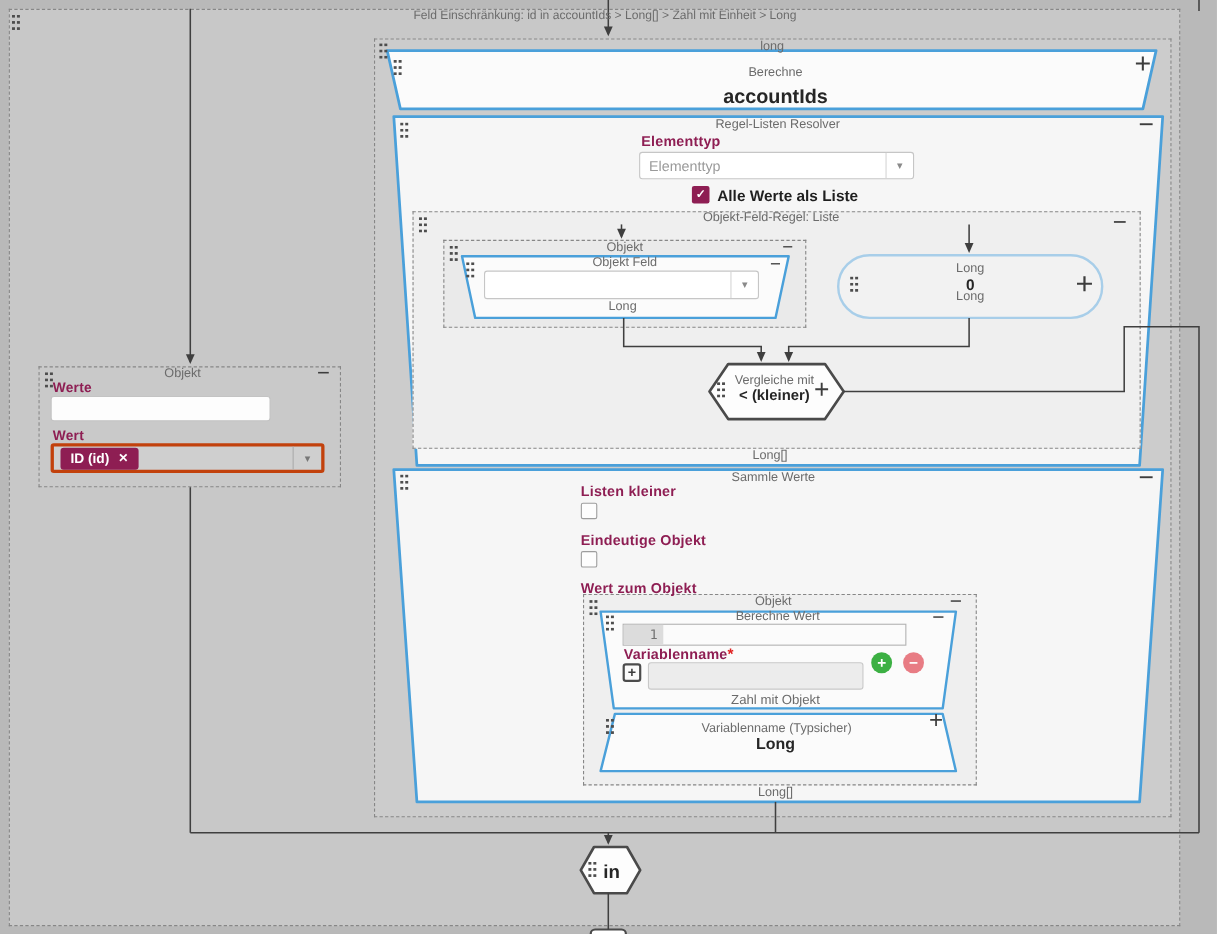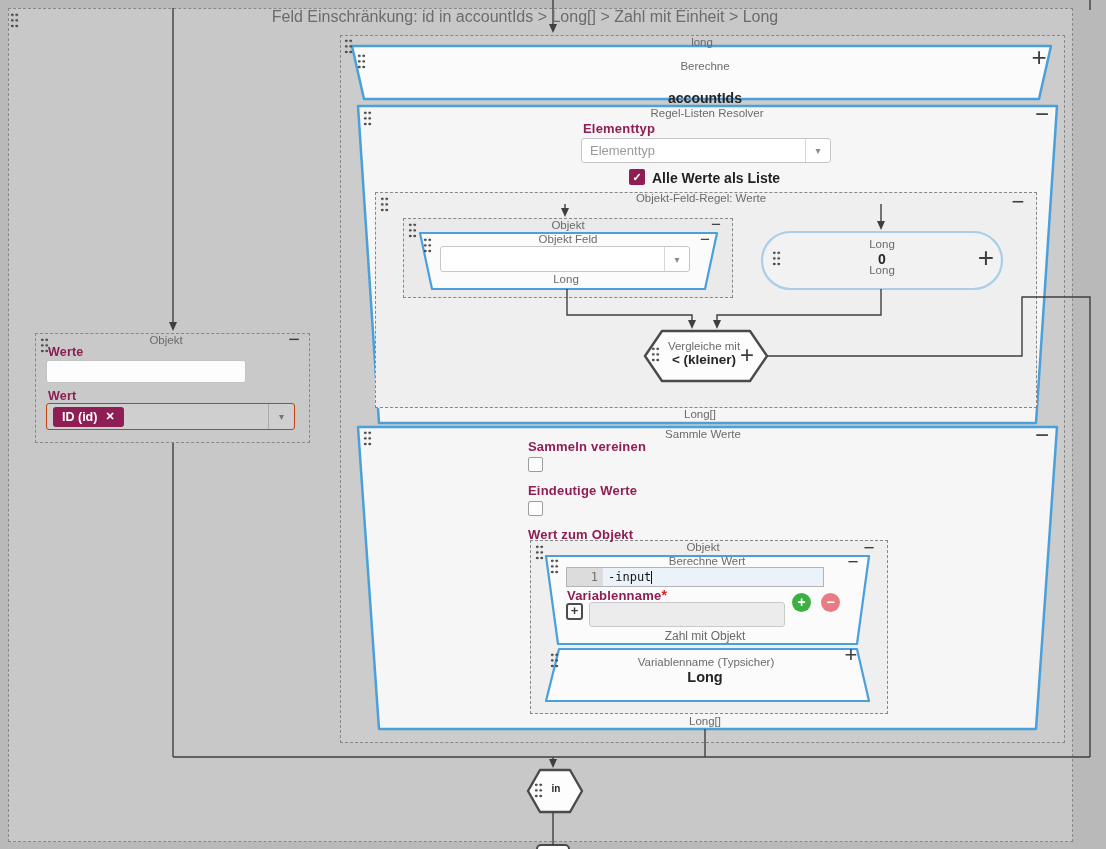--- a/index.html
+++ b/index.html
@@ -78,46 +78,46 @@
       <polygon points="549,24 557,24 553,33"></polygon>
       <polygon points="169,322 177,322 173,331"></polygon>
       <polygon points="561,208 569,208 565,217"></polygon>
       <polygon points="877,221 885,221 881,230"></polygon>
       <polygon points="688,320 696,320 692,329"></polygon>
       <polygon points="713,320 721,320 717,329"></polygon>
       <polygon points="549,759 557,759 553,768"></polygon>
     </g>
   </svg>
 
-  <div class="abs ctr title z4" style="left:525px;top:8px;font-size:16px">Feld Einschränkung: id in accountIds &gt; Long[] &gt; Zahl mit Einheit &gt; Long</div>
+  <div class="abs ctr title z4" style="left:550px;top:8px;font-size:11px">Feld Einschränkung: id in accountIds &gt; Long[] &gt; Zahl mit Einheit &gt; Long</div>
   <div class="abs grip z4" style="left:10px;top:12px"></div>
 
   <div class="abs ctr title z4" style="left:702px;top:36px">long</div>
   <div class="abs grip z4" style="left:344px;top:38px"></div>
 
   <div class="abs grip z4" style="left:357px;top:53px"></div>
   <div class="abs ctr title z4" style="left:705px;top:60px">Berechne</div>
-  <div class="abs ctr vbold z4" style="left:705px;top:90px;font-size:14px">accountIds</div>
+  <div class="abs ctr vbold z4" style="left:705px;top:78px;font-size:18px">accountIds</div>
   <div class="abs ctl z4" style="left:1028px;top:44px;font-size:26px">+</div>
 
   <div class="abs grip z4" style="left:363px;top:110px"></div>
   <div class="abs ctr title z4" style="left:707px;top:107px">Regel-Listen Resolver</div>
   <div class="abs ctl z4" style="left:1031px;top:102px;font-size:24px">−</div>
 
   <div class="abs mlabel z4" style="left:583px;top:121px">Elementtyp</div>
   <div class="abs select z4" style="left:581px;top:138px;width:250px;height:25px">
     <span class="sval">Elementtyp</span>
     <span class="sarr">▾</span>
   </div>
 
   <div class="abs cbc z4" style="left:629px;top:169px">✓</div>
   <div class="abs blabel z4" style="left:652px;top:170px">Alle Werte als Liste</div>
 
   <div class="abs grip z4" style="left:380px;top:196px"></div>
-  <div class="abs ctr title z4" style="left:701px;top:192px">Objekt-Feld-Regel: Werte</div>
+  <div class="abs ctr title z4" style="left:701px;top:192px">Objekt-Feld-Regel: Liste</div>
   <div class="abs ctl z4" style="left:1007px;top:191px;font-size:22px">−</div>
 
   <div class="abs grip z4" style="left:408px;top:222px"></div>
   <div class="abs ctr title z4" style="left:568px;top:219px">Objekt</div>
   <div class="abs ctl z4" style="left:705px;top:216px;font-size:17px">−</div>
   <div class="abs grip z4" style="left:423px;top:237px"></div>
   <div class="abs ctr title z4" style="left:568px;top:233px">Objekt Feld</div>
   <div class="abs ctl z4" style="left:694px;top:231px;font-size:17px">−</div>
   <div class="abs select z4" style="left:440px;top:246px;width:250px;height:26px">
     <span class="sval"></span>
@@ -135,68 +135,64 @@
   <div class="abs ctr title z4" style="left:704px;top:340px">Vergleiche mit</div>
   <div class="abs ctr vbold z4" style="left:704px;top:352px;font-size:13.5px">&lt; (kleiner)</div>
   <div class="abs ctl z4" style="left:736px;top:343px;font-size:24px">+</div>
 
   <div class="abs ctr title z4" style="left:700px;top:408px">Long[]</div>
 
   <div class="abs grip z4" style="left:363px;top:430px"></div>
   <div class="abs ctr title z4" style="left:703px;top:428px">Sammle Werte</div>
   <div class="abs ctl z4" style="left:1031px;top:423px;font-size:24px">−</div>
 
-  <div class="abs mlabel z4" style="left:528px;top:439px">Sammeln vereinen</div>
+  <div class="abs mlabel z4" style="left:528px;top:439px">Listen kleiner</div>
   <div class="abs cb z4" style="left:528px;top:457px"></div>
-  <div class="abs mlabel z4" style="left:528px;top:483px">Eindeutige Werte</div>
+  <div class="abs mlabel z4" style="left:528px;top:483px">Eindeutige Objekt</div>
   <div class="abs cb z4" style="left:528px;top:501px"></div>
   <div class="abs mlabel z4" style="left:528px;top:527px">Wert zum Objekt</div>
 
   <div class="abs grip z4" style="left:535px;top:544px"></div>
   <div class="abs ctr title z4" style="left:703px;top:541px">Objekt</div>
   <div class="abs ctl z4" style="left:858px;top:538px;font-size:19px">−</div>
 
   <div class="abs grip z4" style="left:550px;top:558px"></div>
   <div class="abs ctr title z4" style="left:707px;top:555px">Berechne Wert</div>
   <div class="abs ctl z4" style="left:842px;top:552px;font-size:19px">−</div>
 
   <div class="abs code-row z4" style="left:566px;top:567px;width:256px">
     <span class="gutter">1</span>
-    <span class="codearea">
-        <span>-input</span>
-        <span class="caret"></span>
-      </span>
   </div>
 
   <div class="abs z4" style="left:567px;top:586px;white-space:nowrap">
     <span class="mlabel">Variablenname</span><span style="color:#e02020;font-weight:700;font-size:14px">*</span>
   </div>
   <div class="abs expand z4" style="left:566px;top:603px">+</div>
   <input class="abs input z4" style="left: 589px; top: 602px; width: 196px; height: 25px; background: rgb(236, 236, 236); border-color: rgb(201, 201, 201);" value="">
   <div class="abs circle z4" style="left:792px;top:593px;background:#3cb043">+</div>
   <div class="abs circle z4" style="left:821px;top:593px;background:#e87c84">−</div>
   <div class="abs ctr title z4" style="left:705px;top:629px;font-size:12px">Zahl mit Objekt</div>
 
   <div class="abs grip z4" style="left:550px;top:652px"></div>
   <div class="abs ctr title z4" style="left:706px;top:656px">Variablenname (Typsicher)</div>
   <div class="abs ctl z4" style="left:840px;top:644px;font-size:22px">+</div>
   <div class="abs ctr vbold z4" style="left:705px;top:669px;font-size:14.5px">Long</div>
 
   <div class="abs ctr title z4" style="left:705px;top:715px">Long[]</div>
 
   <div class="abs grip z4" style="left:534px;top:782px"></div>
-  <div class="abs ctr vbold z4" style="left:556px;top:783px;font-size:10px">in</div>
+  <div class="abs ctr vbold z4" style="left:556px;top:783px;font-size:17px">in</div>
 
   <div class="abs grip z4" style="left:40px;top:337px"></div>
   <div class="abs ctr title z4" style="left:166px;top:334px">Objekt</div>
   <div class="abs ctl z4" style="left:283px;top:329px;font-size:20px">−</div>
   <div class="abs mlabel z4" style="left:48px;top:345px;font-size:12.5px">Werte</div>
   <input class="abs input z4" style="left: 46px; top: 360px; width: 200px; height: 23px;" value="">
   <div class="abs mlabel z4" style="left:48px;top:389px;font-size:12.5px">Wert</div>
-  <div class="abs z4" style="left:46px;top:403px;width:249px;height:27px;border:1px solid #c2410c;border-radius:3px;background:#cfcfcf;display:flex;align-items:center;box-sizing:border-box">
+  <div class="abs z4" style="left:46px;top:403px;width:249px;height:27px;border:3px solid #c2410c;border-radius:3px;background:#cfcfcf;display:flex;align-items:center;box-sizing:border-box">
     <div style="flex:1;padding-left:6px">
       <span class="chip">
         <span>ID (id)</span>
         <span style="font-size:11px">✕</span>
       </span>
     </div>
     <span style="width:25px;height:100%;border-left:1px solid #ababab;color:#777;font-size:10px;display:flex;align-items:center;justify-content:center">▾</span>
   </div>
 
 </div>

